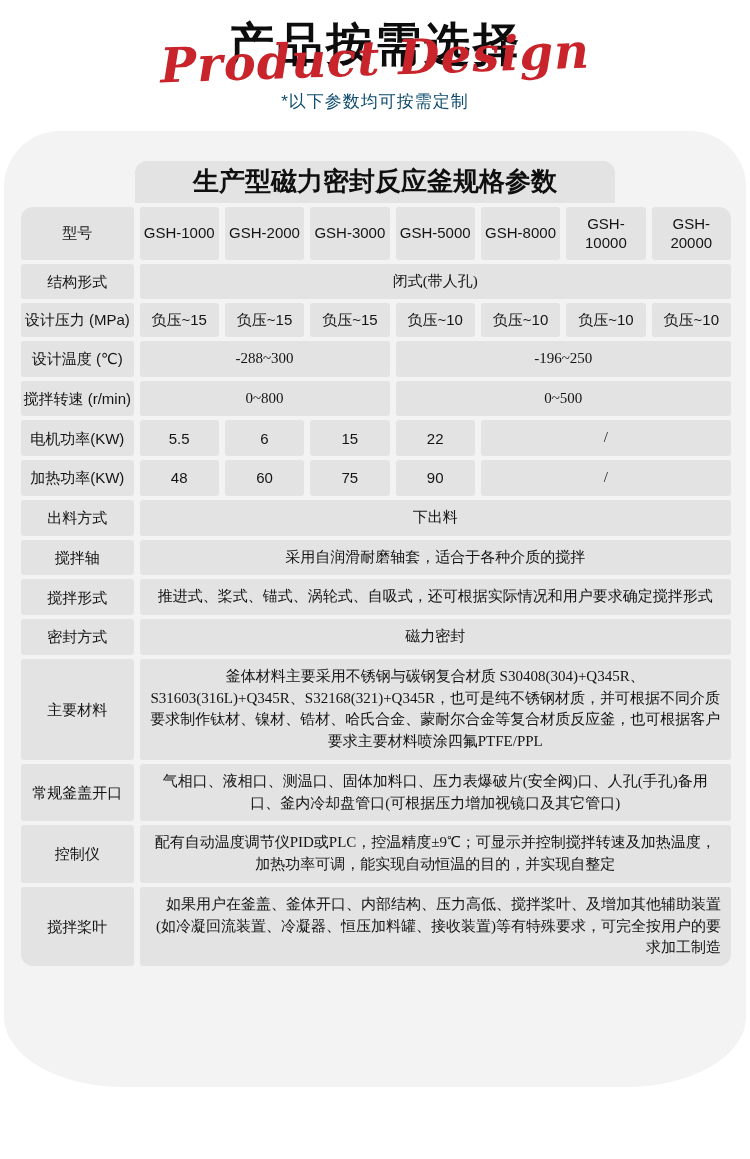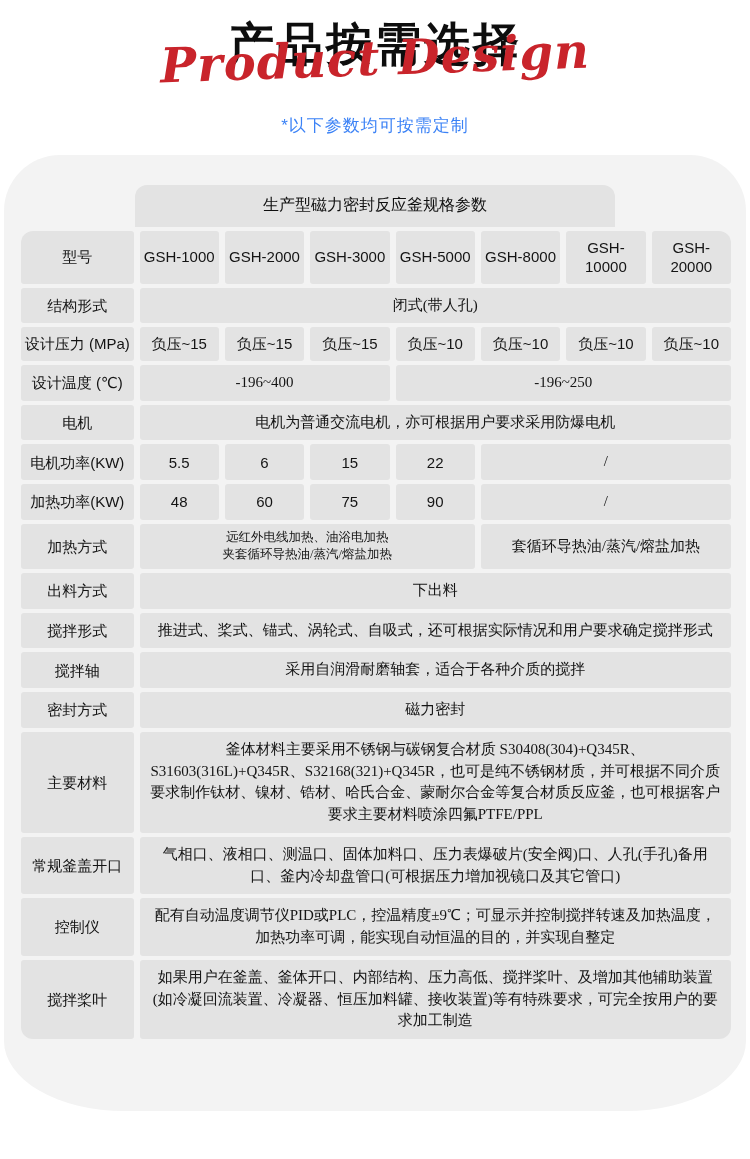--- a/index.html
+++ b/index.html
@@ -12,51 +12,51 @@
   .hero{padding-top:20px;text-align:center;}
   .hero-title{
     font-size:46px;font-weight:900;letter-spacing:3px;line-height:1.08;
     color:#0d0d0d;position:relative;z-index:1;
   }
   .hero-script{
     font-family:"DejaVu Serif",serif;font-style:italic;font-weight:700;
     font-size:48px;color:#c9242b;margin-top:-36px;line-height:1;
     transform:rotate(-2deg);position:relative;z-index:2;letter-spacing:1px;
   }
-  .hero-note{font-size:17px;font-weight:500;margin-top:32px;letter-spacing:1px;color:#3b82f6;}
+  .hero-note{font-size:17px;font-weight:500;margin-top:8px;letter-spacing:1px;color:#0c4a6e;}
   
   .card{
     margin:18px 4px 0;background:#f3f3f3;box-sizing:border-box;
     border-radius:56px 56px 120px 120px / 56px 56px 70px 70px;
     padding:30px 0 42px;min-height:956px;
   }
   .table-title{
     width:480px;height:42px;margin:0 auto;background:#e3e3e3;
     border-radius:12px 12px 0 0;display:flex;align-items:center;justify-content:center;
-    font-size:16px;font-weight:400;color:#0f0f0f;
+    font-size:26px;font-weight:700;color:#0f0f0f;
   }
   
   table.spec{
     border-collapse:separate;border-spacing:6px 4px;
     width:722px;margin-left:11px;table-layout:fixed;
   }
   col.label-col{width:112px;}
   col.data-col{width:79px;}
   td{
     background:#e3e3e3;text-align:center;vertical-align:middle;
     padding:7px 3px;font-size:15px;line-height:1.3;border-radius:3px;
     white-space:pre-line;color:#141414;word-break:break-word;
   }
   td.label{font-size:15px;padding:3px 2px;}
   td.wide{padding:7px 10px;line-height:1.45;font-family:Liberation Serif, serif;}
   td.small{font-size:12.5px;line-height:1.4;padding:5px 4px;}
   tr:first-child td:first-child{border-top-left-radius:12px;}
   tr:first-child td:last-child{border-top-right-radius:12px;}
   tr:last-child td:first-child{border-bottom-left-radius:12px;}
-  tr:last-child td:last-child{border-bottom-right-radius:12px;}
+  tr:last-child td:last-child{border-bottom-right-radius:12px;text-align:right;}
 </style>
 </head>
 <body>
 
 <div class="hero">
   <div class="hero-title">产品按需选择</div>
   <div class="hero-script">Product Design</div>
   <div class="hero-note">*以下参数均可按需定制</div>
 </div>
 
@@ -93,60 +93,55 @@
           <td>负压~15</td>
           <td>负压~15</td>
           <td>负压~15</td>
           <td>负压~10</td>
           <td>负压~10</td>
           <td>负压~10</td>
           <td>负压~10</td>
         </tr>
         <tr>
           <td class="label">设计温度 (℃)</td>
-          <td colspan="3" class="wide">-196~400</td>
+          <td colspan="3" class="wide">-288~300</td>
           <td colspan="4" class="wide">-196~250</td>
         </tr>
         <tr>
-          <td class="label">电机</td>
-          <td colspan="7" class="wide">电机为普通交流电机，亦可根据用户要求采用防爆电机</td>
+          <td class="label">搅拌转速 (r/min)</td>
+          <td colspan="3" class="wide">0~800</td>
+          <td colspan="4" class="wide">0~500</td>
         </tr>
         <tr>
           <td class="label">电机功率(KW)</td>
           <td>5.5</td>
           <td>6</td>
           <td>15</td>
           <td>22</td>
           <td colspan="3" class="wide">/</td>
         </tr>
         <tr>
           <td class="label">加热功率(KW)</td>
           <td>48</td>
           <td>60</td>
           <td>75</td>
           <td>90</td>
           <td colspan="3" class="wide">/</td>
         </tr>
         <tr>
-          <td class="label">加热方式</td>
-          <td colspan="4" class="wide small">远红外电线加热、油浴电加热
-夹套循环导热油/蒸汽/熔盐加热</td>
-          <td colspan="3" class="wide">套循环导热油/蒸汽/熔盐加热</td>
-        </tr>
-        <tr>
           <td class="label">出料方式</td>
           <td colspan="7" class="wide">下出料</td>
         </tr>
         <tr>
+          <td class="label">搅拌轴</td>
+          <td colspan="7" class="wide">采用自润滑耐磨轴套，适合于各种介质的搅拌</td>
+        </tr>
+        <tr>
           <td class="label">搅拌形式</td>
           <td colspan="7" class="wide">推进式、桨式、锚式、涡轮式、自吸式，还可根据实际情况和用户要求确定搅拌形式</td>
-        </tr>
-        <tr>
-          <td class="label">搅拌轴</td>
-          <td colspan="7" class="wide">采用自润滑耐磨轴套，适合于各种介质的搅拌</td>
         </tr>
         <tr>
           <td class="label">密封方式</td>
           <td colspan="7" class="wide">磁力密封</td>
         </tr>
         <tr>
           <td class="label">主要材料</td>
           <td colspan="7" class="wide">釜体材料主要采用不锈钢与碳钢复合材质 S30408(304)+Q345R、S31603(316L)+Q345R、S32168(321)+Q345R，也可是纯不锈钢材质，并可根据不同介质要求制作钛材、镍材、锆材、哈氏合金、蒙耐尔合金等复合材质反应釜，也可根据客户要求主要材料喷涂四氟PTFE/PPL</td>
         </tr>
         <tr>

